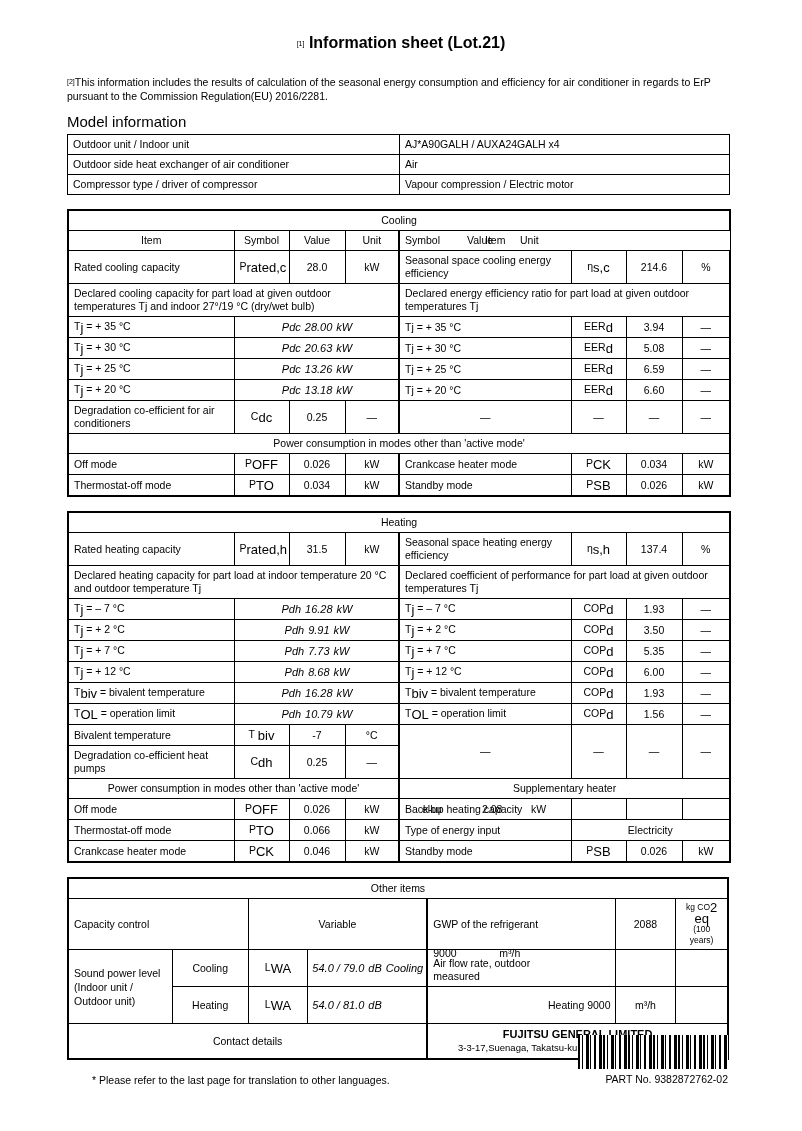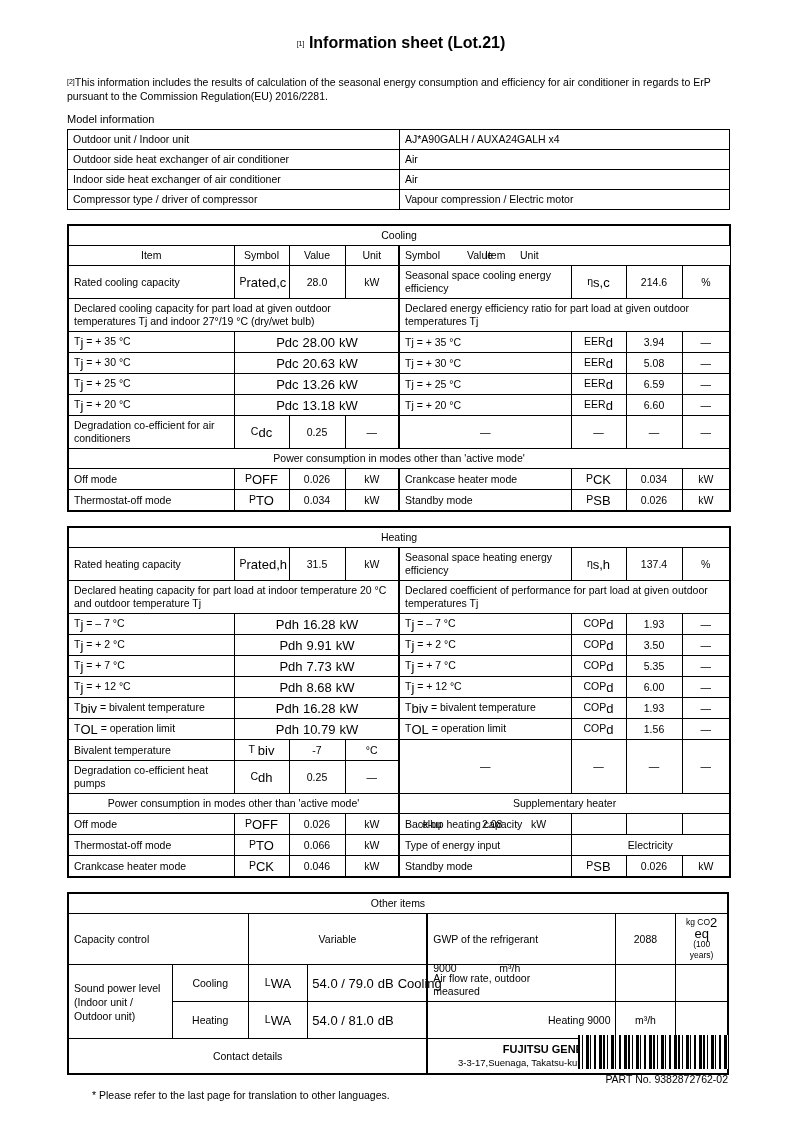--- a/index.html
+++ b/index.html
@@ -18,21 +18,21 @@
     margin:0;padding-top:34px;
     letter-spacing:0px;
   }
   .title .fn{font-size:7px;font-weight:normal;vertical-align:2px;}
   .intro{
     margin:0;padding:23px 67px 0 67px;
     font-size:10.5px;line-height:14px;text-align:left;
   }
   .intro .fn{font-size:7px;vertical-align:2px;}
   .subhead{
-    padding:10px 8px 4px 67px;font-size:11px;
+    padding:10px 8px 4px 67px;font-size:15px;
   }
 
   
   table.t{
     border-collapse:collapse;
     table-layout:fixed;
     margin:0 0 0 67px;
     width:662px;
     font-size:10.5px;
     padding-left:40px;
@@ -57,21 +57,22 @@
   
   .mid{border-left:2px solid #000 !important;}
 
   sub{font-size:13px;vertical-align:-2px;}
 
   
   .ovl{position:relative;}
   .ovl .flow{
     position:absolute;left:0;top:50%;transform:translateY(-50%);
     width:165px;text-align:center;white-space:nowrap;
-    font-size:13px;
+    font-size:11px;
+    font-style:italic;
   }
   .ovl2{position:relative;}
   .ovl2 .stack{
     position:absolute;left:5px;top:50%;transform:translateY(-50%);
     white-space:nowrap;font-size:10.5px;
   }
   .ovl2 .stack span{position:absolute;top:0;left:0;}
 
   .gap{height:14px;}
 
@@ -119,24 +120,20 @@
         <col style="width:332px">
         <col style="width:330px">
       </colgroup>
     <tbody>
       <tr>
         <td class="lft">Outdoor unit / Indoor unit</td>
         <td class="lft">AJ*A90GALH / AUXA24GALH x4</td>
       </tr>
       <tr>
         <td class="lft">Outdoor side heat exchanger of air conditioner</td>
-        <td class="lft">Air</td>
-      </tr>
-      <tr>
-        <td class="lft">Indoor side heat exchanger of air conditioner</td>
         <td class="lft">Air</td>
       </tr>
       <tr>
         <td class="lft">Compressor type / driver of compressor</td>
         <td class="lft">Vapour compression / Electric motor</td>
       </tr>
     </tbody>
   </table>
 
   <div class="gap"></div>

